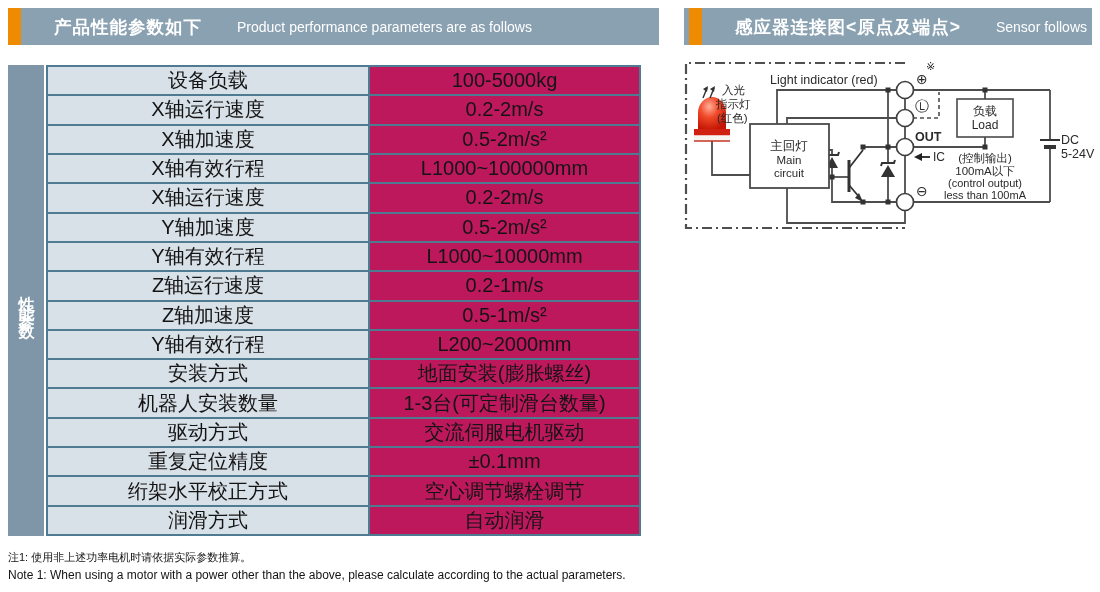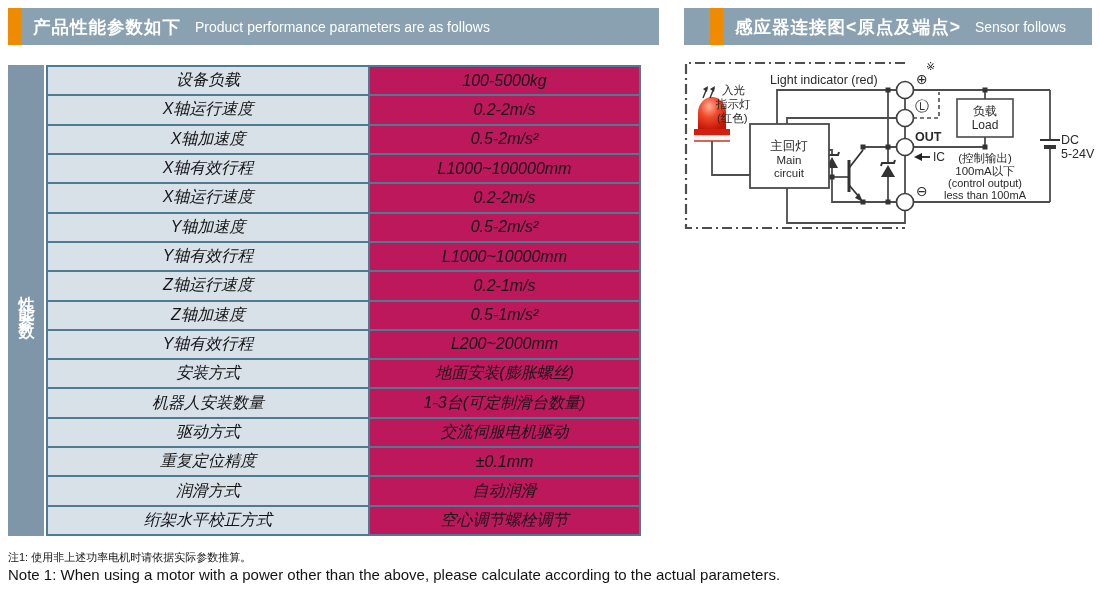--- a/index.html
+++ b/index.html
@@ -3,21 +3,21 @@
 <meta charset="utf-8">
 <style>
   html,body{margin:0;padding:0;}
   body{
     width:1100px;height:592px;position:relative;background:#ffffff;
     font-family:"Liberation Sans","DejaVu Sans",sans-serif;color:#141414;overflow:hidden;
   }
   
   .header-bar{
     position:absolute;top:8px;height:37px;background:#8aa1b2;color:#fff;
-    display:flex;align-items:center;box-sizing:border-box;
+    display:flex;align-items:center;box-sizing:border-box;gap:21px;
   }
   .header-bar .accent{width:13px;height:37px;background:#ef8b00;flex:0 0 auto;}
   .header-bar .zh{font-size:17.5px;font-weight:bold;margin-left:12px;letter-spacing:1px;white-space:nowrap;}
   .header-bar .en{font-size:14px;margin-left:14px;white-space:nowrap;}
   #left-header{left:8px;width:651px;}
   #right-header{left:684px;width:408px;justify-content:center;}
 
   
   #table-wrap{position:absolute;left:8px;top:65px;display:flex;}
   #side-col{
@@ -26,29 +26,29 @@
   }
   #side-col span{
     writing-mode:vertical-rl;text-orientation:upright;font-size:16px;
     letter-spacing:9px;font-weight:bold;
   }
   table.spec{
     border-collapse:collapse;table-layout:fixed;width:581px;height:471px;
   }
   table.spec td{
     border:2px solid #4e7a92;text-align:center;vertical-align:middle;
-    font-size:16px;padding:0 4px;overflow:hidden;white-space:nowrap;font-style:italic;
+    font-size:20px;padding:0 4px;overflow:hidden;white-space:nowrap;
   }
   td.lbl{width:312px;background:#d8e0e8;}
   td.val{width:261px;background:#be185d;}
 
   
   #notes{position:absolute;left:8px;top:549px;line-height:16px;}
   #note-zh{font-size:11px;}
-  #note-en{font-size:15px;margin-top:2px;}
+  #note-en{font-size:12px;margin-top:2px;}
 
   
   #diagram{position:absolute;left:680px;top:48px;}
   #diagram text{fill:#2a2a2a;}
 </style>
 </head>
 <body>
 
 <div id="left-header" class="header-bar">
   <div class="accent"></div>
@@ -118,26 +118,26 @@
         </tr>
         <tr>
           <td class="lbl">驱动方式</td>
           <td class="val">交流伺服电机驱动</td>
         </tr>
         <tr>
           <td class="lbl">重复定位精度</td>
           <td class="val">±0.1mm</td>
         </tr>
         <tr>
+          <td class="lbl">绗架水平校正方式</td>
+          <td class="val">空心调节螺栓调节</td>
+        </tr>
+        <tr>
           <td class="lbl">润滑方式</td>
           <td class="val">自动润滑</td>
-        </tr>
-        <tr>
-          <td class="lbl">绗架水平校正方式</td>
-          <td class="val">空心调节螺栓调节</td>
         </tr>
       </tbody>
   </table>
 </div>
 
 <div id="notes">
   <div id="note-zh">注1: 使用非上述功率电机时请依据实际参数推算。</div>
   <div id="note-en">Note 1: When using a motor with a power other than the above, please calculate according to the actual parameters.</div>
 </div>
 

